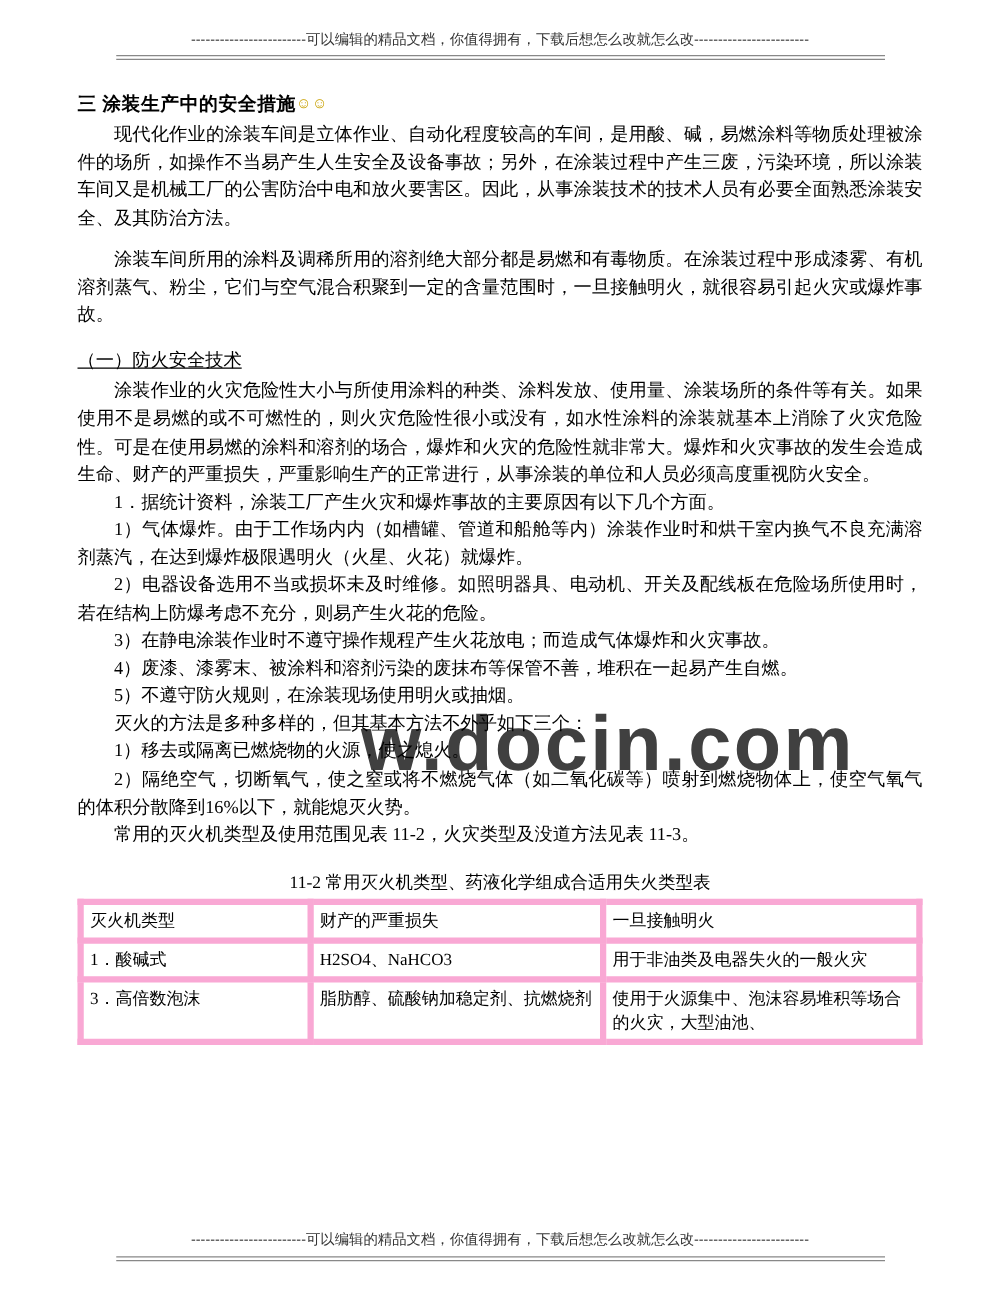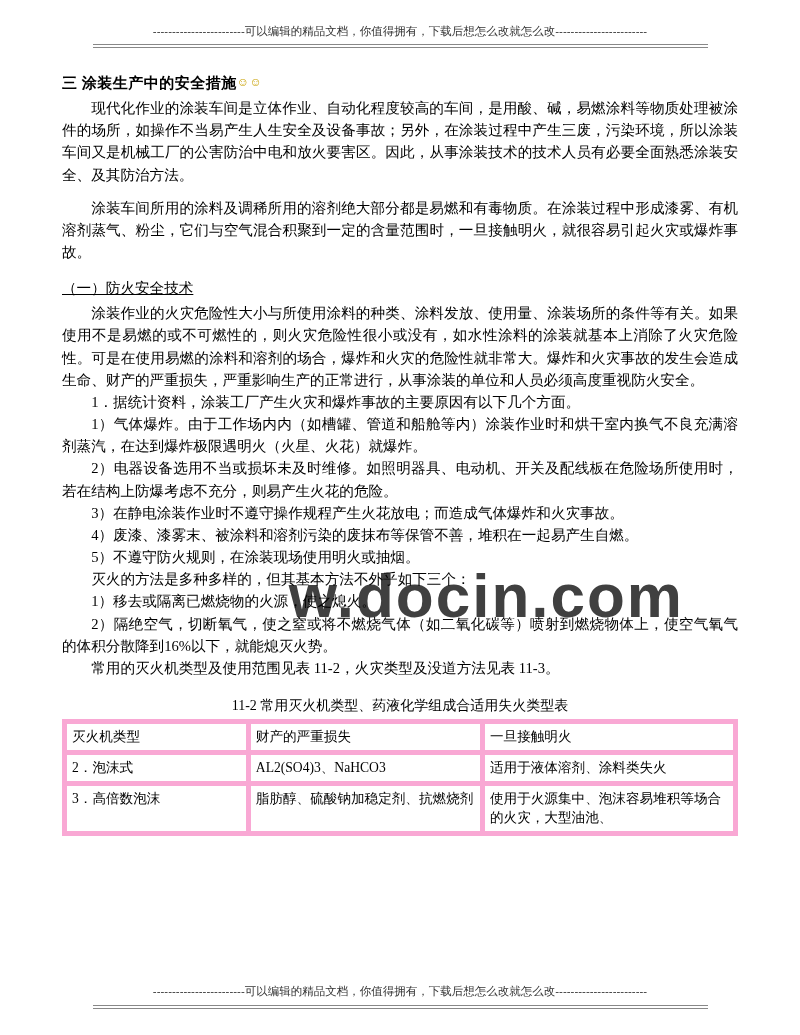--- a/index.html
+++ b/index.html
@@ -165,23 +165,23 @@
     <div class="table-caption">11-2 常用灭火机类型、药液化学组成合适用失火类型表</div>
 
     <table class="t">
       <tbody>
         <tr>
           <td class="c1">灭火机类型</td>
           <td class="c2">财产的严重损失</td>
           <td class="c3">一旦接触明火</td>
         </tr>
         <tr>
-          <td class="c1">2．泡沫式</td>
-          <td class="c2">AL2(SO4)3、NaHCO3</td>
-          <td class="c3">适用于液体溶剂、涂料类失火</td>
+          <td class="c1">1．酸碱式</td>
+          <td class="c2">H2SO4、NaHCO3</td>
+          <td class="c3">用于非油类及电器失火的一般火灾</td>
         </tr>
         <tr>
           <td class="c1">3．高倍数泡沫</td>
           <td class="c2">脂肪醇、硫酸钠加稳定剂、抗燃烧剂</td>
           <td class="c3">使用于火源集中、泡沫容易堆积等场合的火灾，大型油池、</td>
         </tr>
       </tbody>
     </table>
 
   </div>

